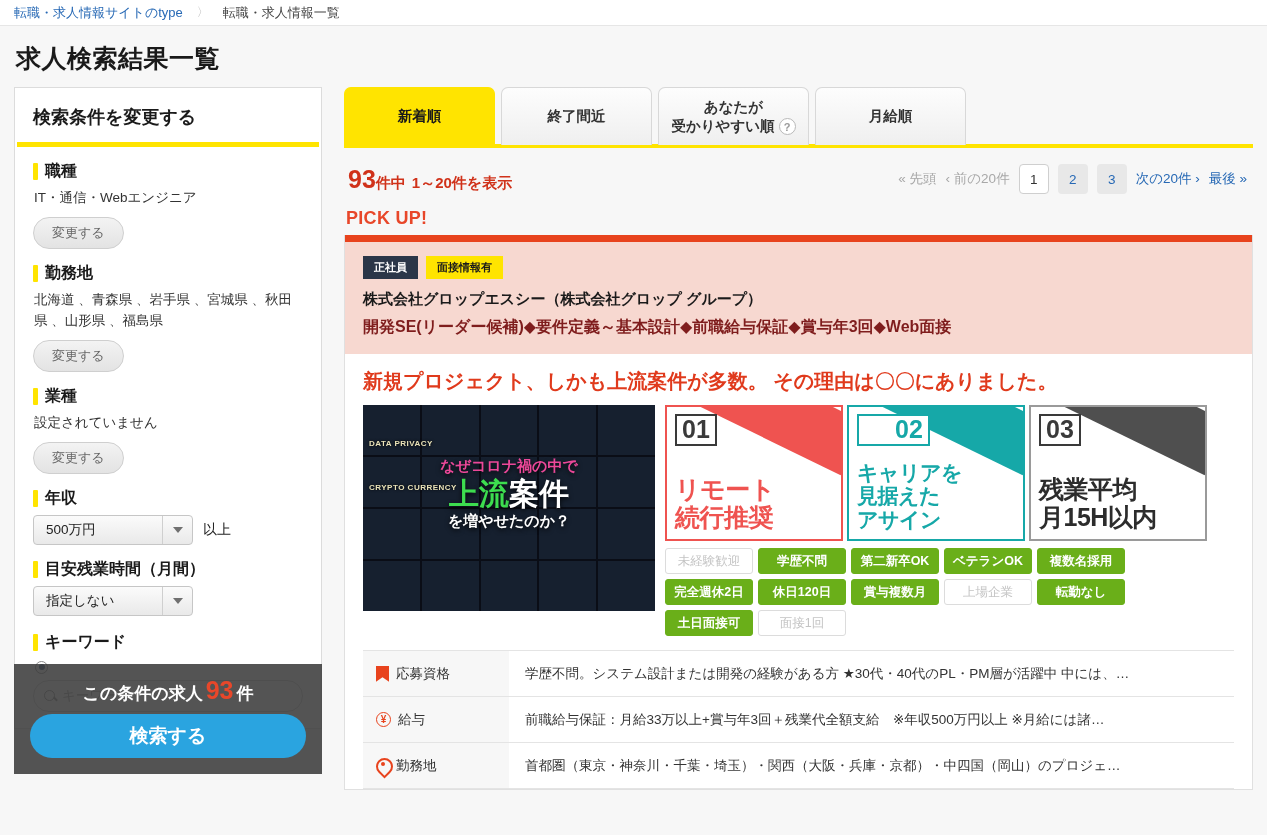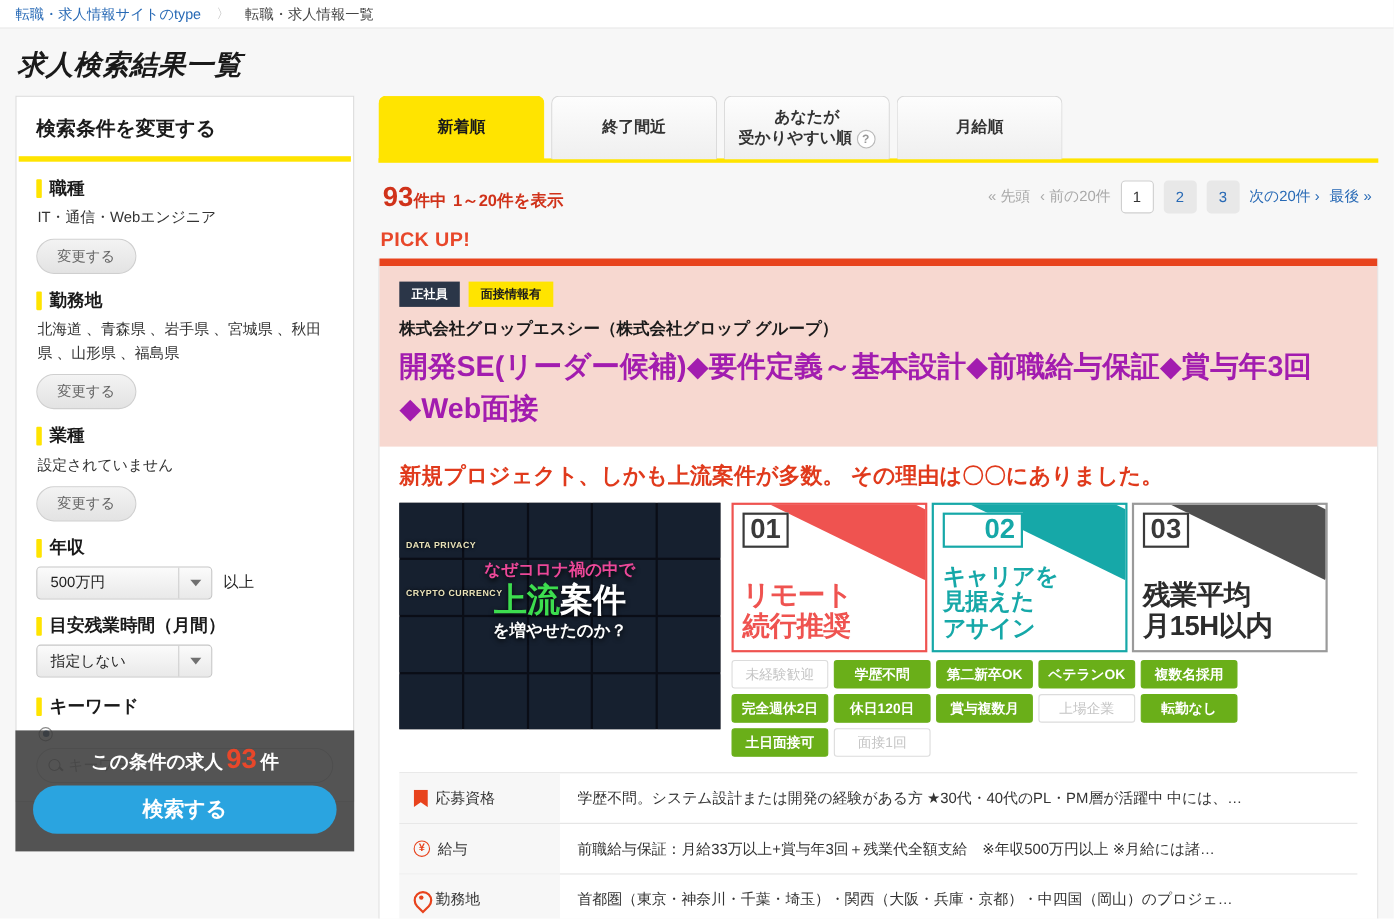--- a/index.html
+++ b/index.html
@@ -22,21 +22,21 @@
     align-items: center;
     padding: 0 0 0 14px;
     font-size: 13px;
     border-bottom: 1px solid #e6e6e6;
   }
   .breadcrumb a { color: #2769b5; text-decoration: none; }
   .breadcrumb .bc-sep { color: #b9b9b9; margin: 0 14px; font-size: 12px; }
   .breadcrumb .bc-cur { color: #444; }
 
   
-  .page-title-wrap { padding: 16px 0 12px 16px; font-style: italic; }
+  .page-title-wrap { padding: 16px 0 12px 16px; }
   .page-title { font-size: 25px; font-weight: bold; color: #1a1a1a; letter-spacing: .5px; }
 
   
   .layout { display: flex; align-items: flex-start; padding: 0 14px; gap: 22px; }
 
   
   .sidebar { width: 308px; flex: none; position: relative; }
   .side-card { background: #fff; border: 1px solid #dcdcdc; }
   .side-head { padding: 17px 18px 13px 18px; font-size: 18px; font-weight: bold; color: #1a1a1a; }
   .side-rule { height: 5px; background: #ffe400; margin: 0 2px; }
@@ -127,21 +127,21 @@
   .pickup-label { font-size: 18px; font-weight: bold; color: #e8472a; padding: 4px 0 6px 2px; letter-spacing: .3px; }
 
   .job-card { background: #fff; border: 1px solid #e0e0e0; border-top: none; }
   .card-topbar { height: 7px; background: #e8431d; }
   .card-pink { background: #f7d8d0; padding: 14px 18px 16px 18px; }
   .badges { display: flex; gap: 8px; margin-bottom: 11px; }
   .badge { font-size: 11px; padding: 4px 11px; font-weight: bold; font-family: Liberation Mono, monospace; }
   .badge.dark { background: #2b3648; color: #fff; }
   .badge.yellow { background: #ffe400; color: #1a1a1a; }
   .company { font-size: 15px; font-weight: bold; color: #1a1a1a; margin-bottom: 6px; }
-  .job-title { font-size: 26px; font-weight: bold; color: #a21caf; line-height: 1.45; }
+  .job-title { font-size: 16px; font-weight: bold; color: #7f1d1d; line-height: 1.45; }
 
   .catch { font-size: 20px; font-weight: bold; color: #e03a1c; padding: 13px 18px 10px 18px; line-height: 1.4; }
 
   .media { display: flex; gap: 10px; padding: 0 18px 0 18px; align-items: flex-start; }
   .collage { width: 292px; height: 206px; position: relative; overflow: hidden; background: #0a0d16; flex: none; }
   .collage .grid { position: absolute; inset: 0; display: grid; grid-template-columns: repeat(5, 1fr); grid-template-rows: repeat(4, 1fr); gap: 2px; }
   .collage .cell { background: #16202f; }
   .c1 { background: linear-gradient(135deg,#6b4a22,#c98a31 55%,#3a2a12); }
   .c2 { background: linear-gradient(160deg,#1d3348,#4a6d86); }
   .c3 { background: linear-gradient(200deg,#0f2236,#27536f); }

